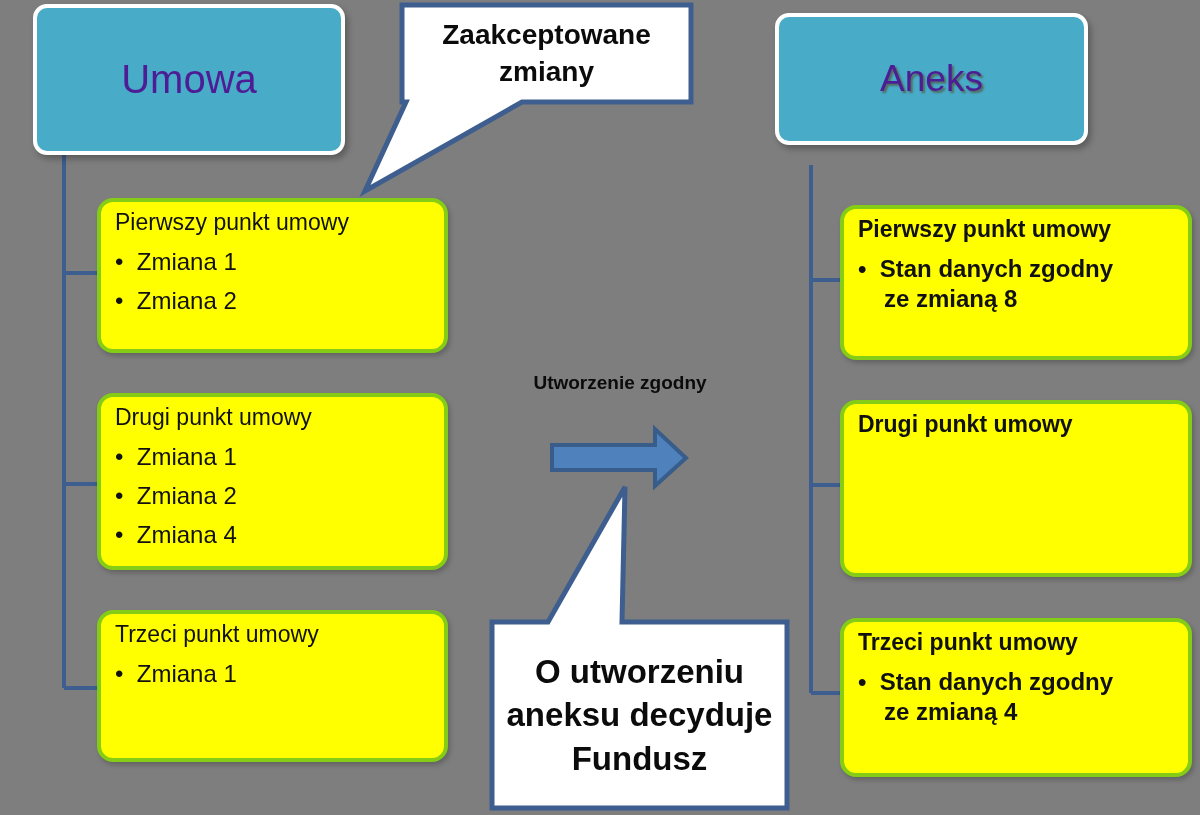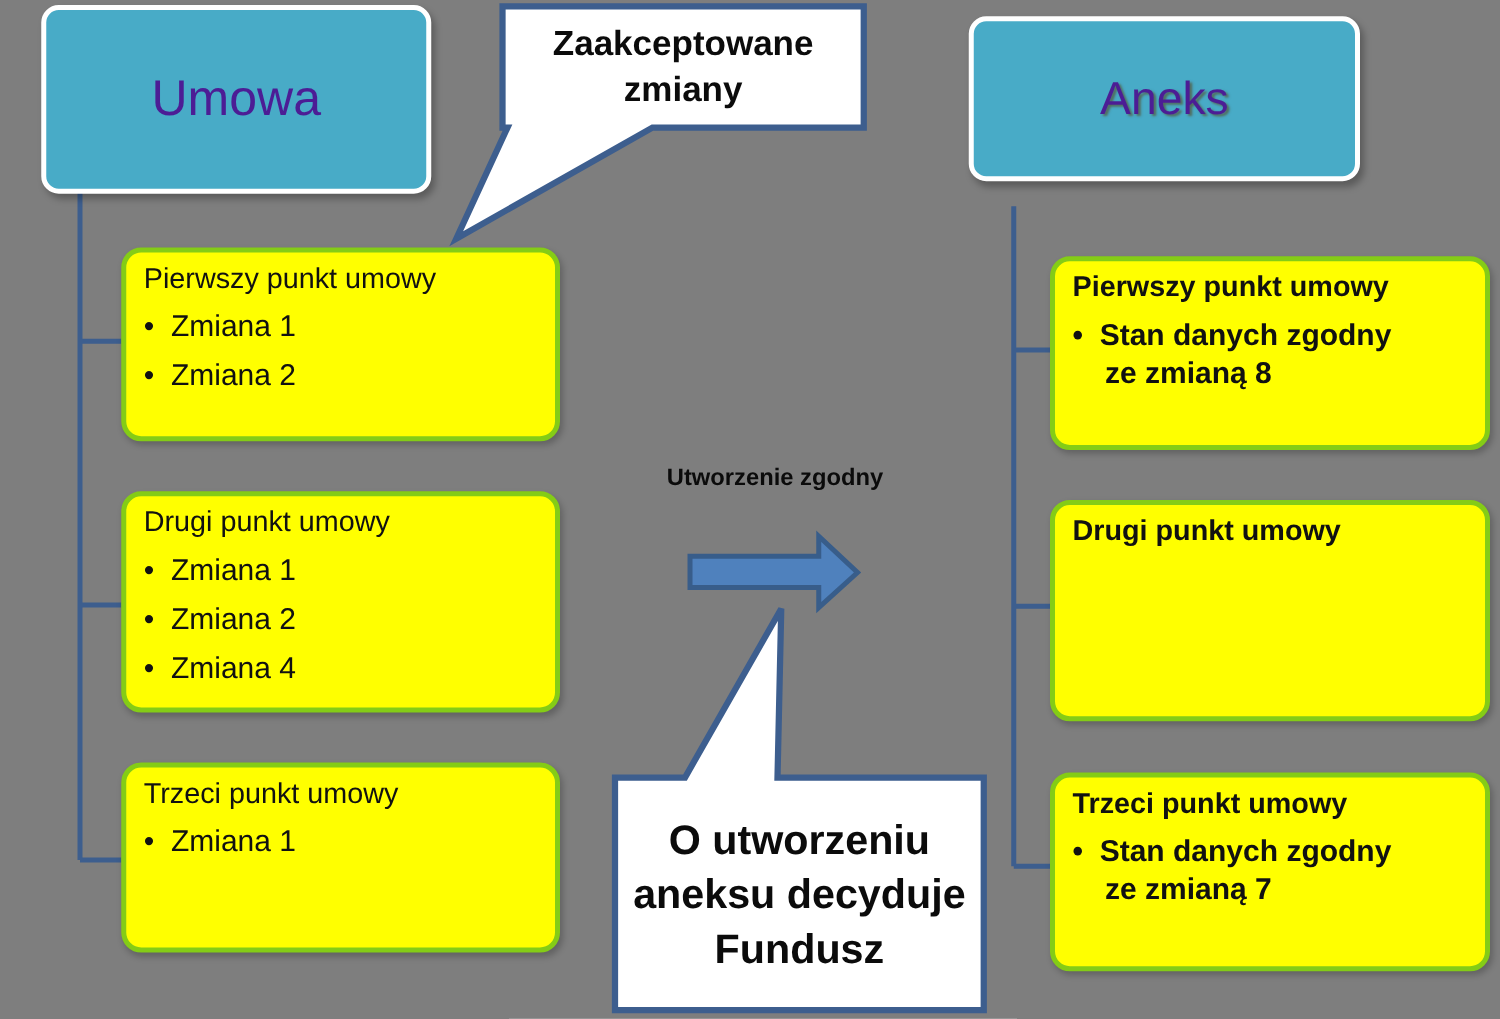--- a/index.html
+++ b/index.html
@@ -141,21 +141,21 @@
     <ul>
       <li>Stan danych zgodny ze zmianą 8</li>
     </ul>
   </div>
   <div class="point-box bold-box rb rb2">
     <h3>Drugi punkt umowy</h3>
   </div>
   <div class="point-box bold-box rb rb3">
     <h3>Trzeci punkt umowy</h3>
     <ul>
-      <li>Stan danych zgodny ze zmianą 7</li>
+      <li>Stan danych zgodny ze zmianą 4</li>
     </ul>
   </div>
 
   <div class="callout-text callout-top-text">Zaakceptowane zmiany</div>
   <div class="callout-text callout-bottom-text">O utworzeniu aneksu decyduje Fundusz</div>
 
   <div class="arrow-label">Utworzenie zgodny</div>
 
 </div>
 

